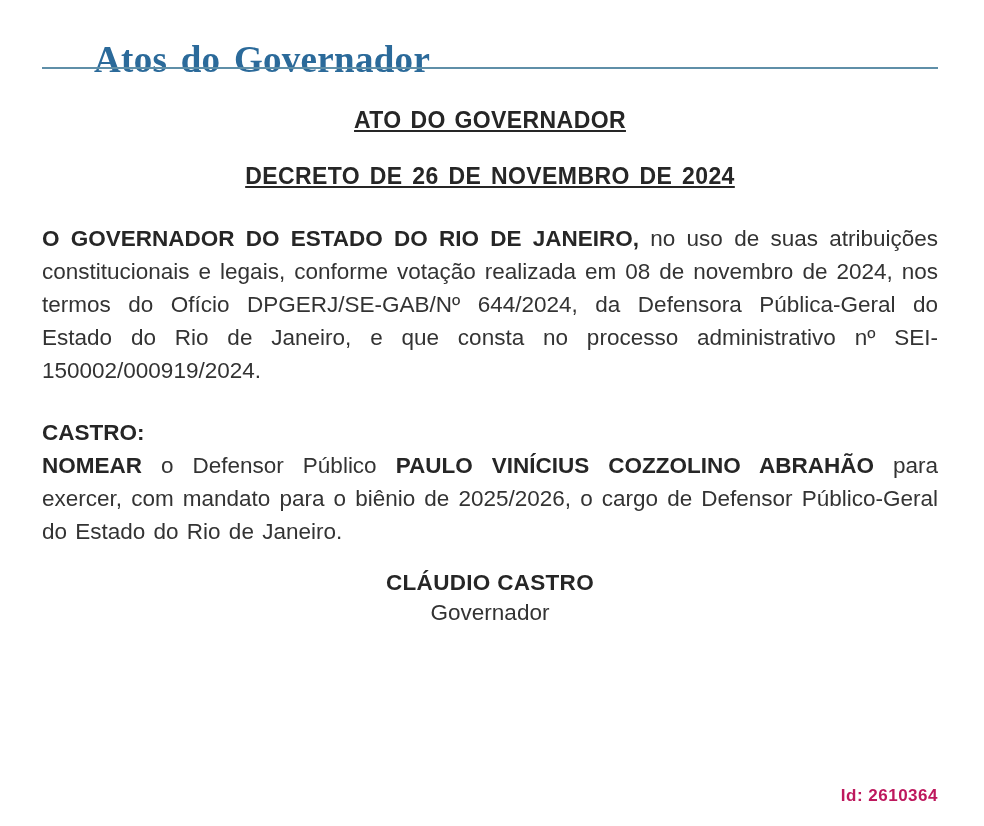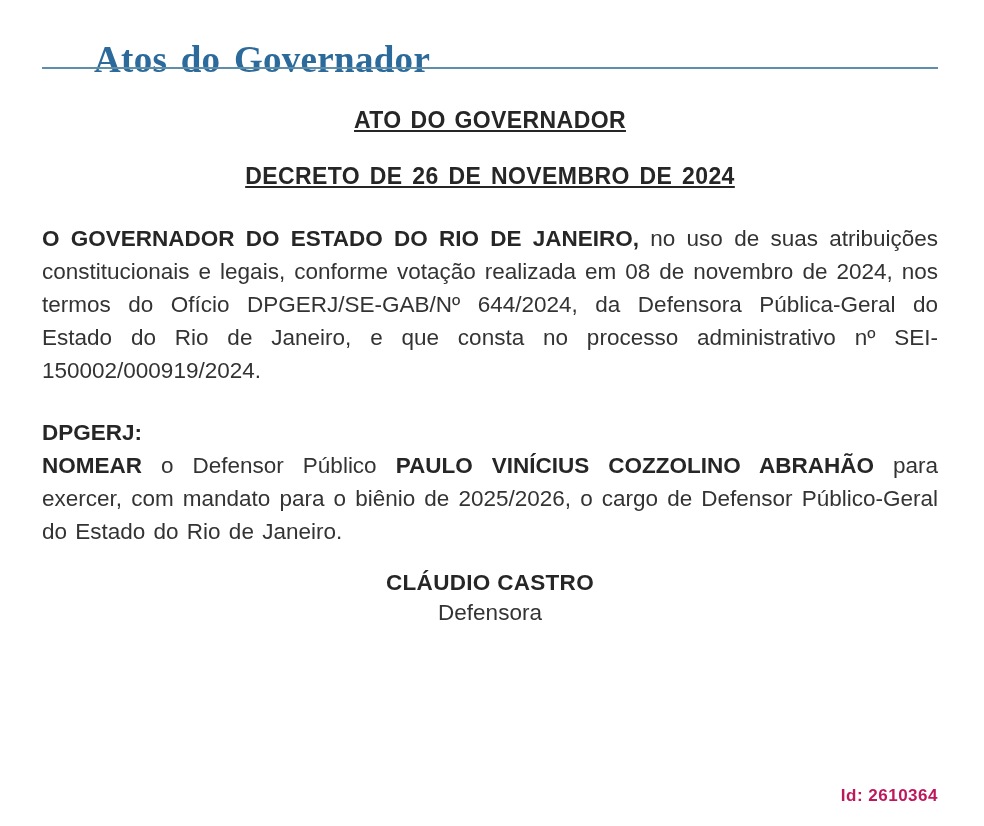--- a/index.html
+++ b/index.html
@@ -128,22 +128,22 @@
   <h1 class="section-title">Atos do Governador</h1>
   <hr class="section-rule">
 </header>
 
 <main class="doc">
   <h2 class="act-title center bold">ATO DO GOVERNADOR</h2>
   <h2 class="decree-title center bold">DECRETO DE 26 DE NOVEMBRO DE 2024</h2>
 
   <p class="para preamble"><span class="bold">O GOVERNADOR DO ESTADO DO RIO DE JANEIRO,</span><span> no uso de suas atribuições constitucionais e legais, conforme votação realizada em 08 de novembro de 2024, nos termos do Ofício DPGERJ/SE-GAB/Nº 644/2024, da Defensora Pública-Geral do Estado do Rio de Janeiro, e que consta no processo administrativo nº SEI-150002/000919/2024.</span></p>
 
-  <p class="para resolve">DPGERJ:</p>
+  <p class="para resolve">CASTRO:</p>
 
   <p class="para nomear"><span class="bold">NOMEAR</span><span> o Defensor Público </span><span class="bold">PAULO VINÍCIUS COZZOLINO ABRAHÃO</span><span> para exercer, com mandato para o biênio de 2025/2026, o cargo de Defensor Público-Geral do Estado do Rio de Janeiro.</span></p>
 
 
   <div class="signer">CLÁUDIO CASTRO</div>
-  <div class="signer-role">Defensora</div>
+  <div class="signer-role">Governador</div>
 </main>
 
 <div class="doc-id">Id: 2610364</div>
 
 </body></html>

